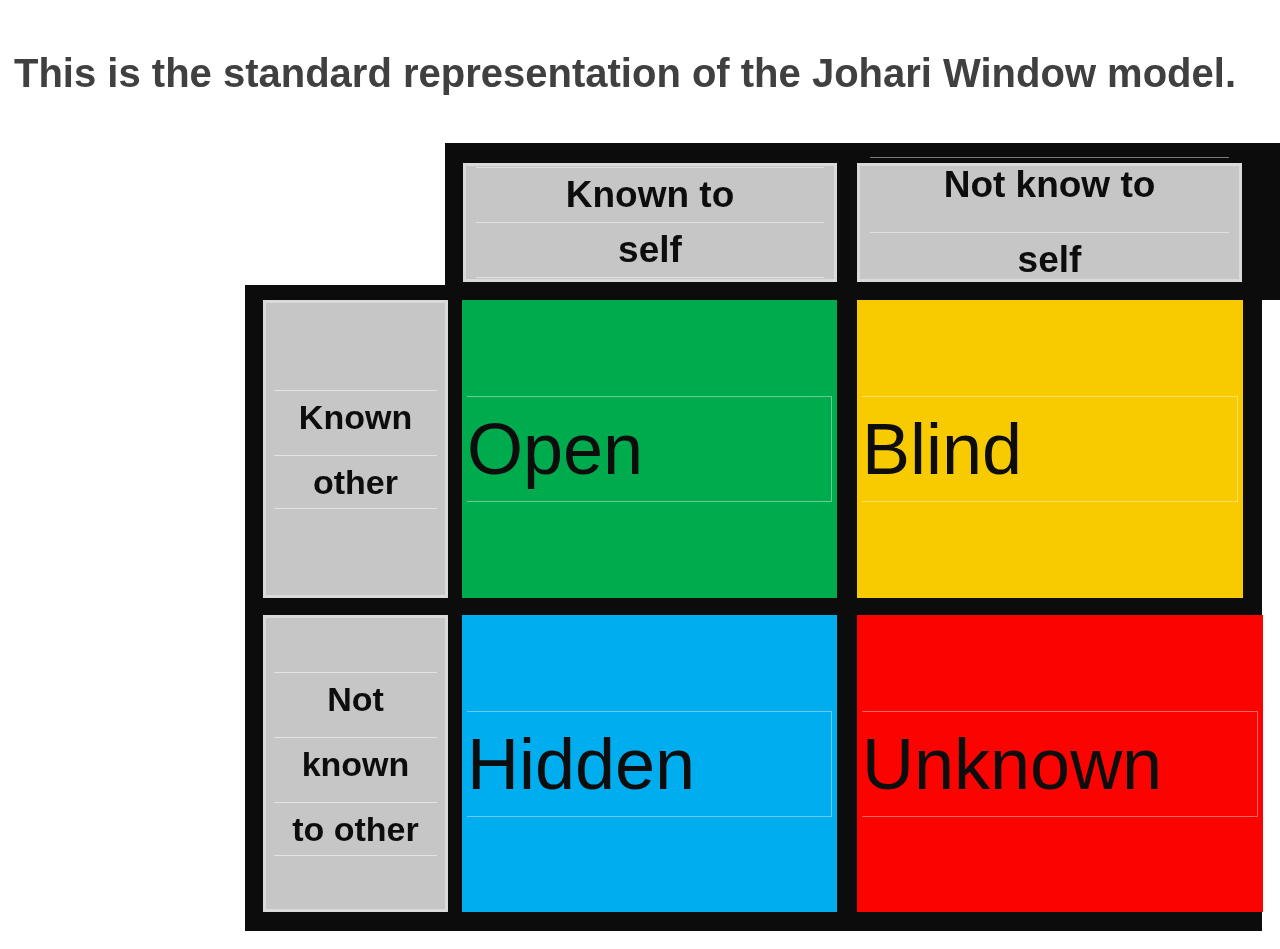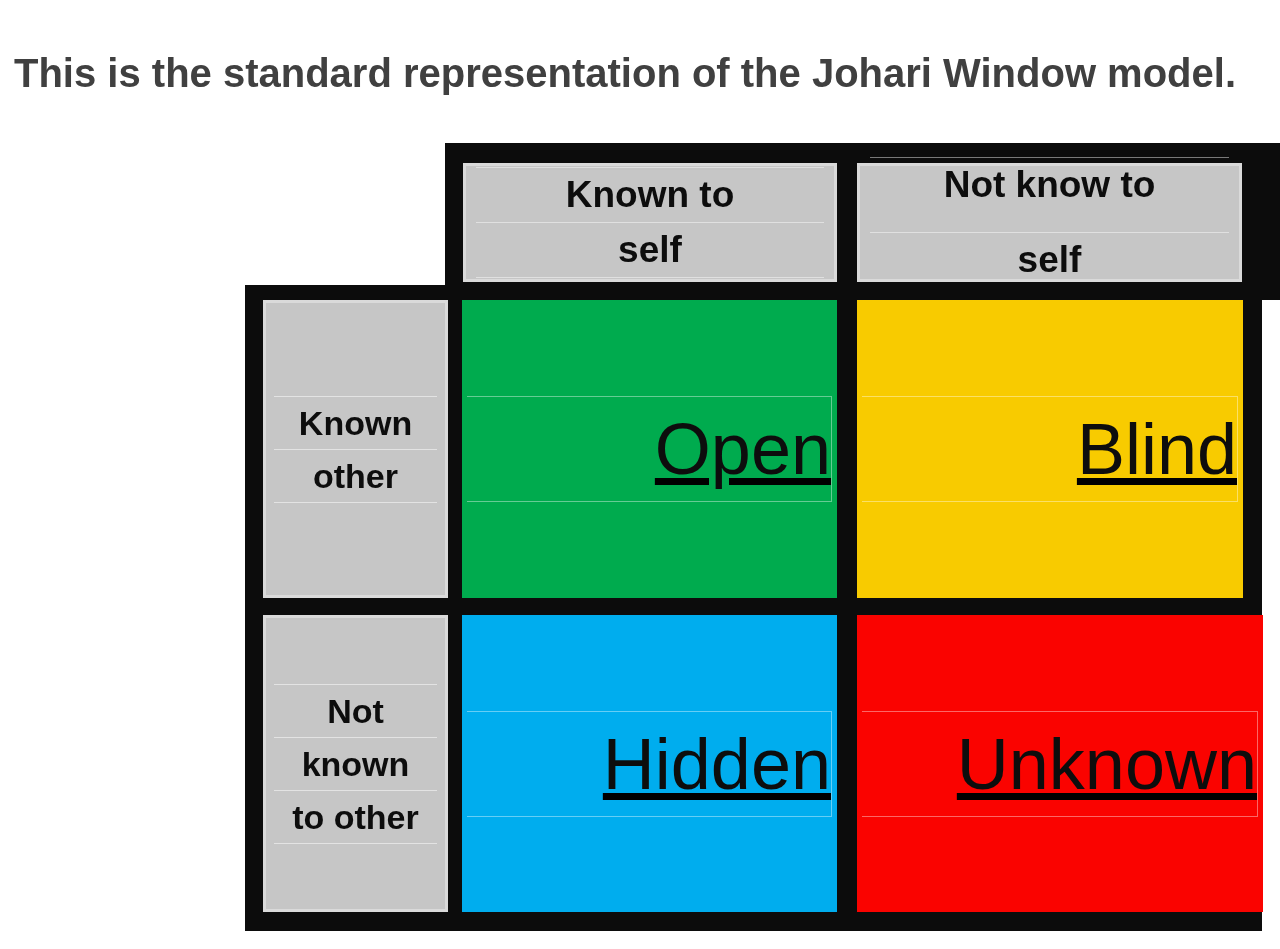--- a/index.html
+++ b/index.html
@@ -79,21 +79,21 @@
     font-size: 34px;
     color: #0d0d0d;
     box-shadow: inset 0 0 0 3px rgba(255,255,255,0.35);
   }
   .rcell-1 { top: 15px;  height: 298px; }
   .rcell-2 { top: 330px; height: 297px; }
   .rline {
     height: 52px;
     line-height: 52px;
     width: calc(100% - 22px);
-    margin: 0 auto;
+    margin: 6px auto;
     border-top: 1px solid rgba(255,255,255,0.5);
   }
   .rline:last-child { border-bottom: 1px solid rgba(255,255,255,0.5); }
 
   .cell { position: absolute; }
   .cell-open    { left: 217px; top: 15px;  width: 375px; height: 298px; }
   .cell-blind   { left: 612px; top: 15px;  width: 386px; height: 298px; }
   .cell-hidden  { left: 217px; top: 330px; width: 375px; height: 297px; }
   .cell-unknown { left: 612px; top: 330px; width: 386px; height: 297px; padding-left: 20px; }
 
@@ -102,22 +102,21 @@
     left: 5px;
     right: 5px;
     top: 50%;
     transform: translateY(-50%);
     height: 104px;
     border-top: 1px solid rgba(255,255,255,0.4);
     border-bottom: 1px solid rgba(255,255,255,0.4);
     border-right: 1px solid rgba(255,255,255,0.4);
     display: flex;
     align-items: center;
-    justify-content: flex-end;
-    text-decoration: underline;
+    justify-content: flex-start;
   }
   .cell-label {
     font-size: 72px;
     font-weight: 400;
     line-height: 1;
     color: #0d0d0d;
     white-space: nowrap;
   }
 </style>
 </head>

